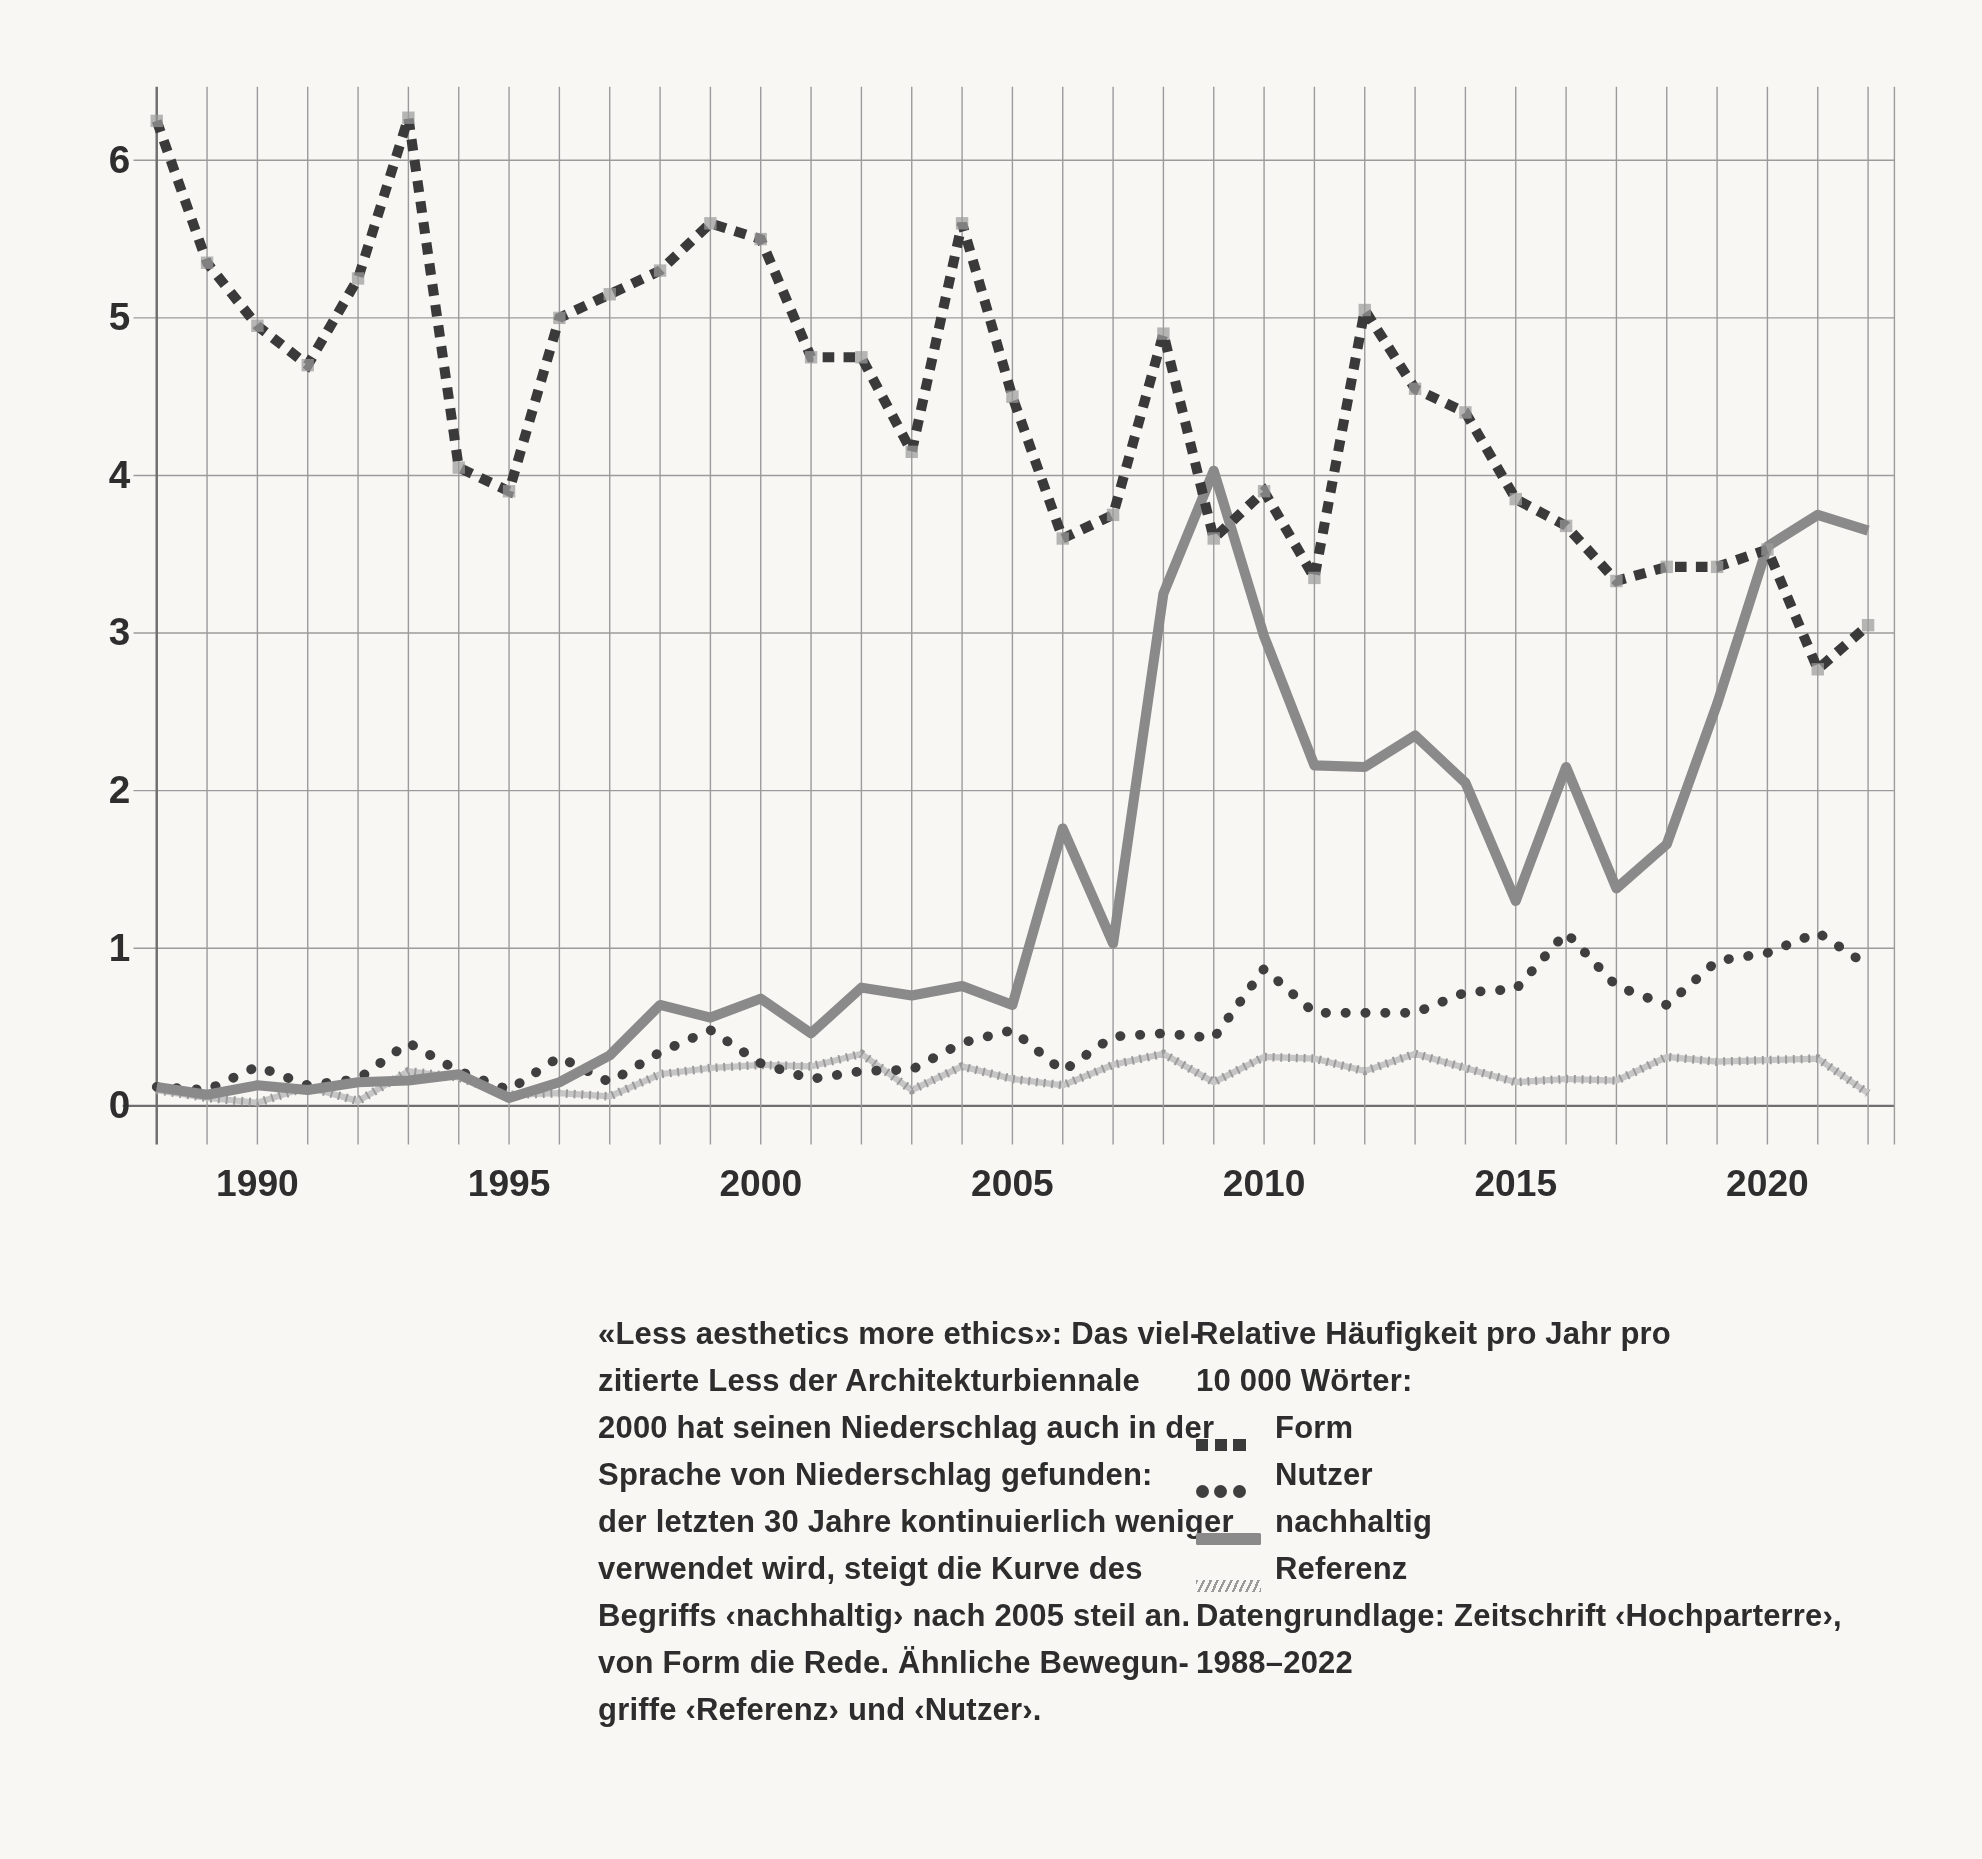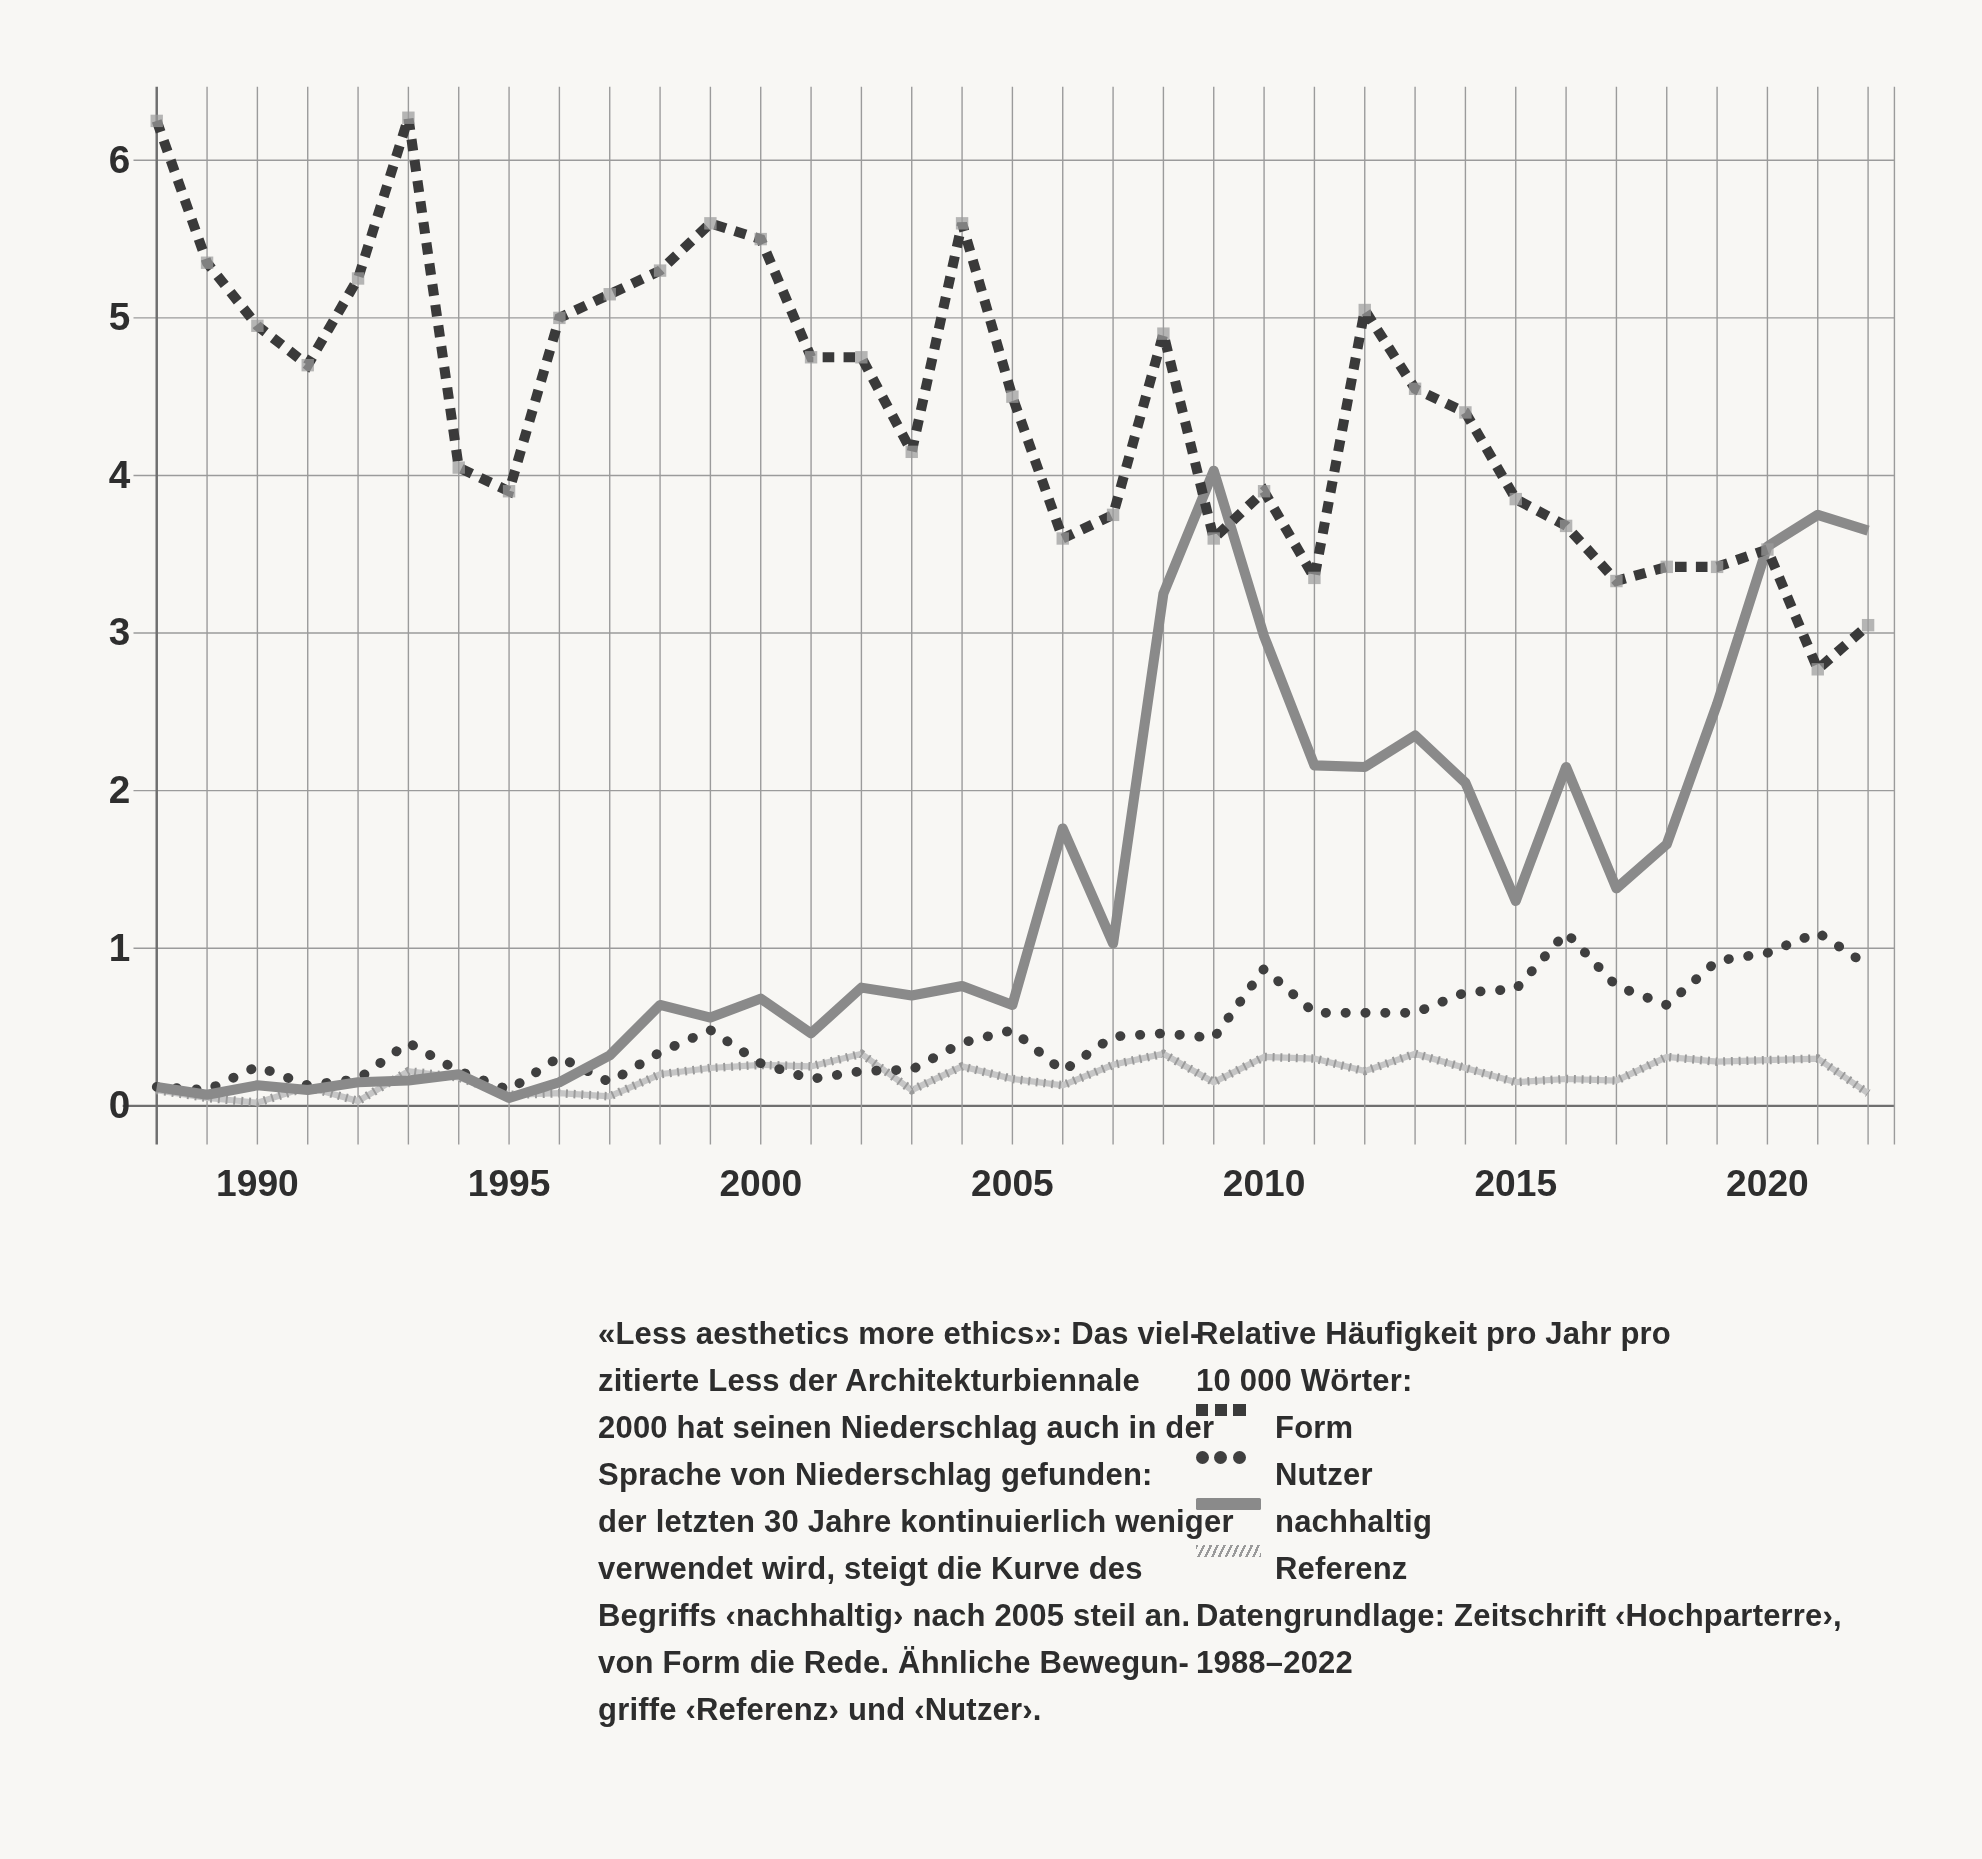--- a/index.html
+++ b/index.html
@@ -20,21 +20,21 @@
     position:absolute;left:598px;top:1310px;width:612px;
     font-size:31px;line-height:47px;font-weight:bold;
     color:#2d2d2d;letter-spacing:0.2px;
   }
   .caption-right{
     position:absolute;left:1196px;top:1310px;width:666px;
     font-size:31px;line-height:47px;font-weight:bold;
     color:#2d2d2d;letter-spacing:0.2px;
   }
   .cap-line{white-space:nowrap;}
-  .legend-row{display:flex;align-items:flex-start;height:47px;}
+  .legend-row{display:flex;align-items:flex-end;height:47px;}
   .sw{display:inline-flex;align-items:center;margin-right:14px;width:65px;flex:0 0 65px;}
   .sw-form i{display:inline-block;width:12.4px;height:12.4px;background:var(--c,#3a3a3a);margin-right:6.2px;}
   .sw-form i:last-child{margin-right:0;}
   .sw-nach{height:11.6px;width:51px;background:var(--c,#7e7e7e);border-radius:1.5px;}
   .sw-nutzer i{display:inline-block;width:13px;height:13px;border-radius:50%;background:var(--c,#3a3a3a);margin-right:5.4px;}
   .sw-nutzer i:last-child{margin-right:0;}
   .sw-ref{height:11.6px;width:51px;background:repeating-linear-gradient(115deg,var(--c,#9a9a9a) 0 2.3px,rgba(0,0,0,0) 2.3px 6.2px);}
   .src{white-space:nowrap;}
 </style>
 </head>

